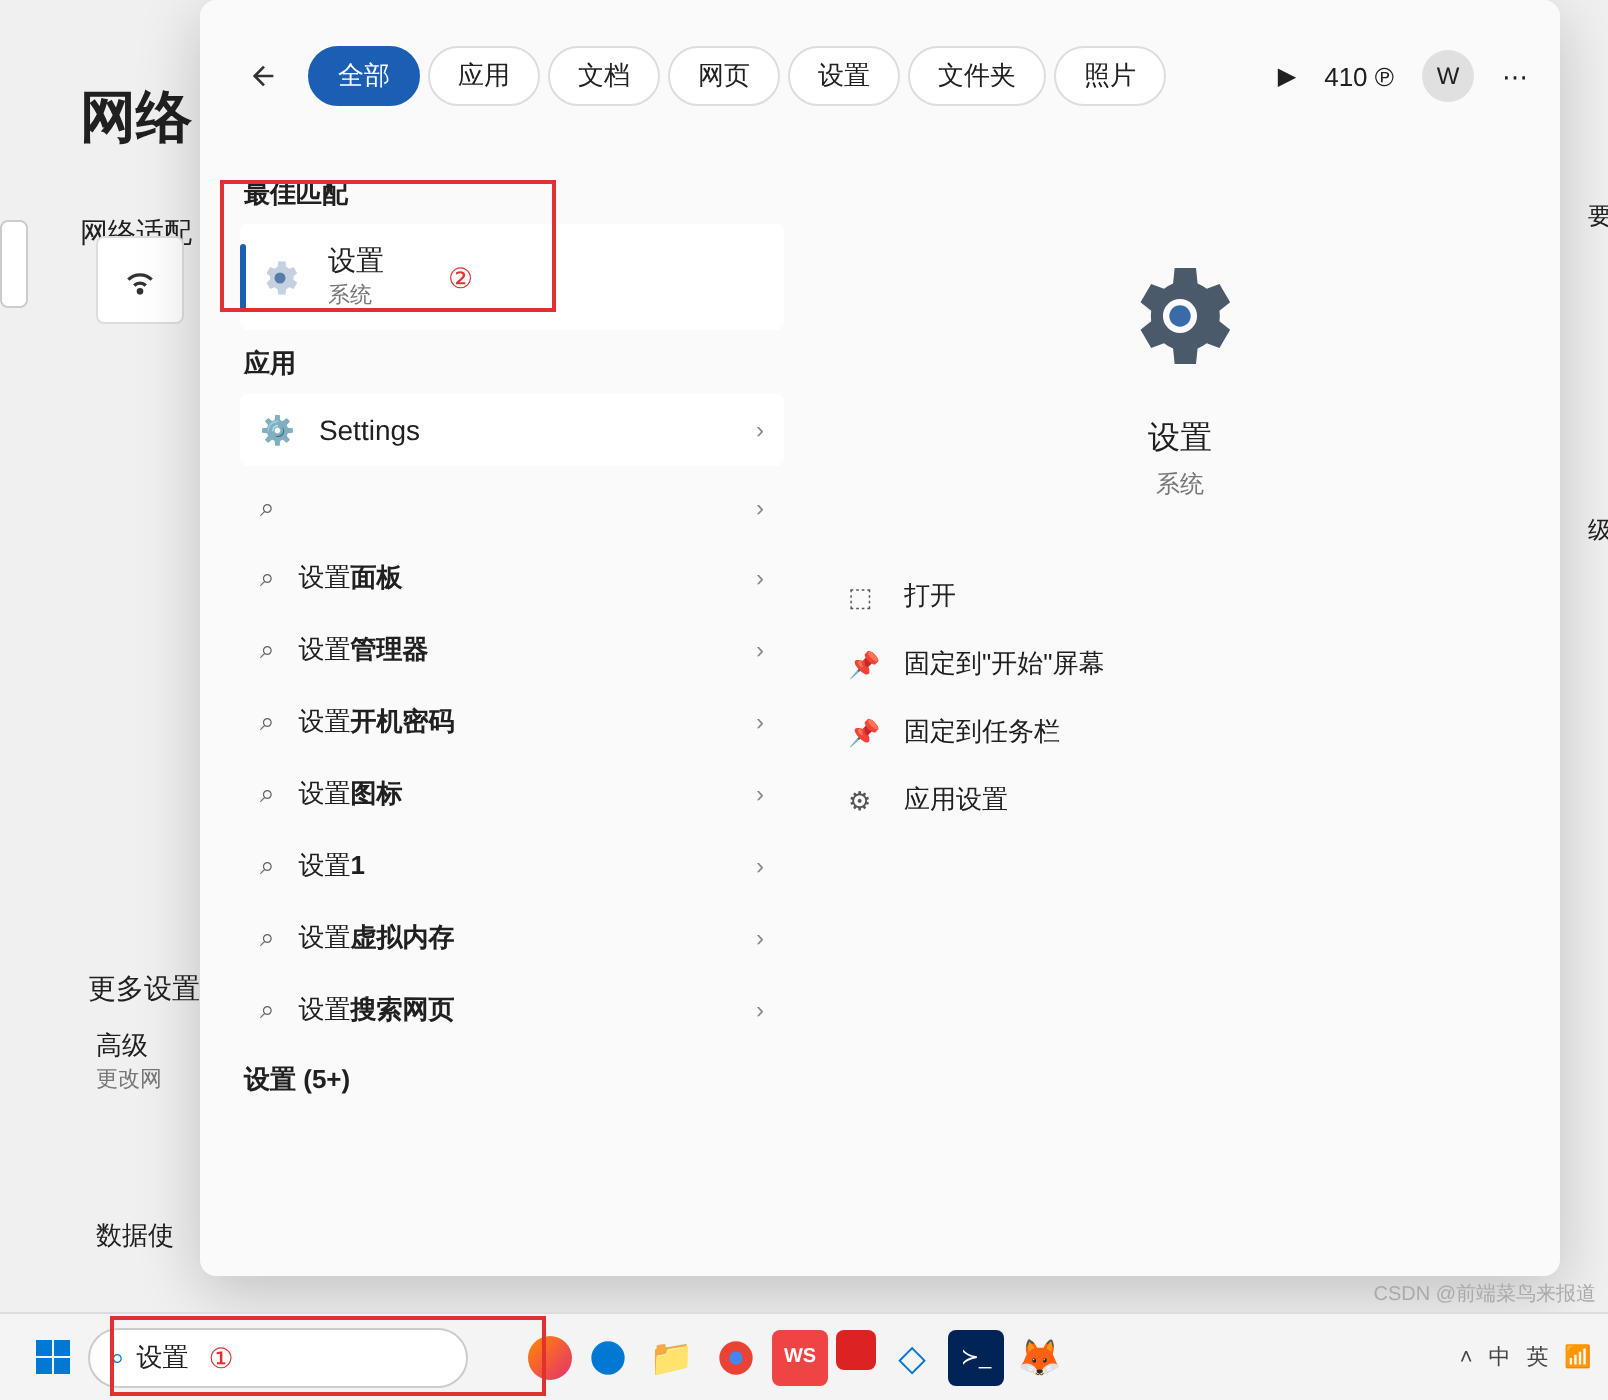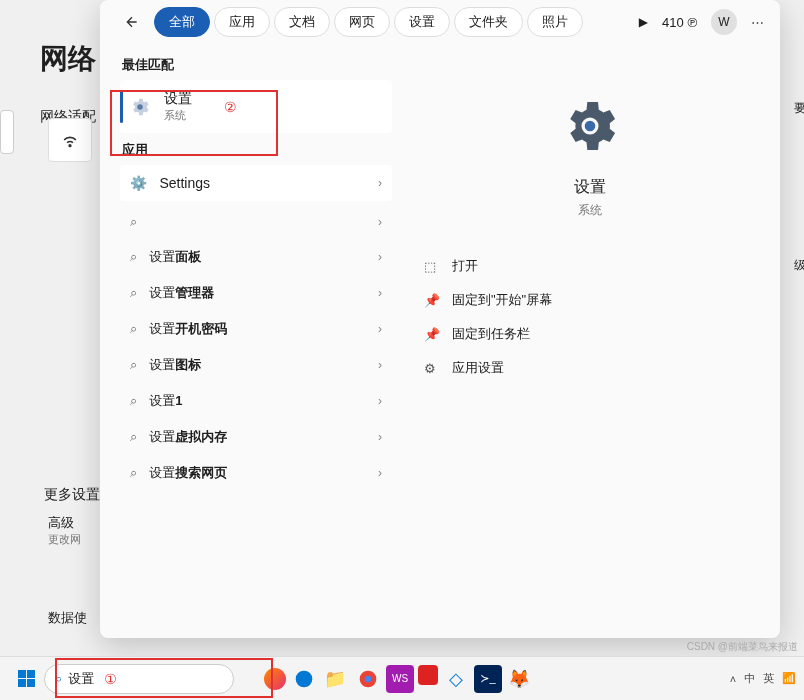--- a/index.html
+++ b/index.html
@@ -40,21 +40,21 @@
       position: absolute;
       left: 100px; top: 0px;
       width: 680px; height: 638px;
       background: #fafafa;
       border-radius: 8px;
       box-shadow: 0 8px 32px rgba(0,0,0,0.2);
       display: flex; flex-direction: column;
     }
     .popup-header {
       display: flex; align-items: center;
-      padding: 6px 16px;
+      padding: 22px 16px;
       gap: 6px;
     }
     .back-btn { width: 32px; height: 32px; display: flex; align-items: center; justify-content: center; border-radius: 4px; }
     .filter-tabs { display: flex; gap: 4px; flex: 1; }
     .tab { padding: 5px 14px; border-radius: 16px; font-size: 13px; border: 1px solid #ddd; background: white; }
     .tab.active { background: #1a5fb4; color: white; border-color: #1a5fb4; }
     .header-right { display: flex; align-items: center; gap: 14px; font-size: 13px; }
     .avatar { width: 26px; height: 26px; border-radius: 50%; background: #e0e0e0; display: flex; align-items: center; justify-content: center; font-size: 12px; }
     .play-icon { font-size: 12px; }
 
@@ -278,20 +278,21 @@
         <span class="chevron">›</span>
       </div>
       <div class="web-row">
         <div class="web-row-left">
             <span class="mag">⌕</span>
             <span>设置<b>搜索网页</b></span>
           </div>
         <span class="chevron">›</span>
       </div>
 
+      <div class="section-label">设置 (5+)</div>
     </div>
 
     <div class="right-col">
       <div class="preview">
         <div class="gear-big">
           <svg width="64" height="64" viewBox="0 0 24 24">
               <path fill="#4a5a6a" d="M19.4 13a7.5 7.5 0 0 0 0-2l2-1.6-2-3.4-2.4.9a7.5 7.5 0 0 0-1.7-1L15 3h-4l-.3 2.9a7.5 7.5 0 0 0-1.7 1l-2.4-.9-2 3.4L6.6 11a7.5 7.5 0 0 0 0 2l-2 1.6 2 3.4 2.4-.9a7.5 7.5 0 0 0 1.7 1L11 21h4l.3-2.9a7.5 7.5 0 0 0 1.7-1l2.4.9 2-3.4z"></path>
               <circle cx="12" cy="12" r="3.2" fill="#fafafa"></circle>
               <circle cx="12" cy="12" r="2" fill="#3a6aa8"></circle>
             </svg>
@@ -344,21 +345,21 @@
           <circle cx="12" cy="12" r="10" fill="#0078d4"></circle>
         </svg>
       </div>
     <div class="task-icon">📁</div>
     <div class="task-icon">
         <svg width="20" height="20" viewBox="0 0 24 24">
           <circle cx="12" cy="12" r="10" fill="#ea4335"></circle>
           <circle cx="12" cy="12" r="4" fill="#4285f4"></circle>
         </svg>
       </div>
-    <div class="task-icon" style="background:#a21caf;color:white;font-size:10px;">WS</div>
+    <div class="task-icon" style="background:#ef4444;color:white;font-size:10px;font-weight:bold;">WS</div>
     <div class="task-icon" style="background:#d22;width:20px;height:20px;"></div>
     <div class="task-icon" style="color:#0078d4;">◇</div>
     <div class="task-icon" style="background:#012456;color:white;font-size:11px;">≻_</div>
     <div class="task-icon">🦊</div>
   </div>
   <div class="tray">
     <span>˄</span>
     <span>中</span>
     <span>英</span>
     <span>📶</span>

